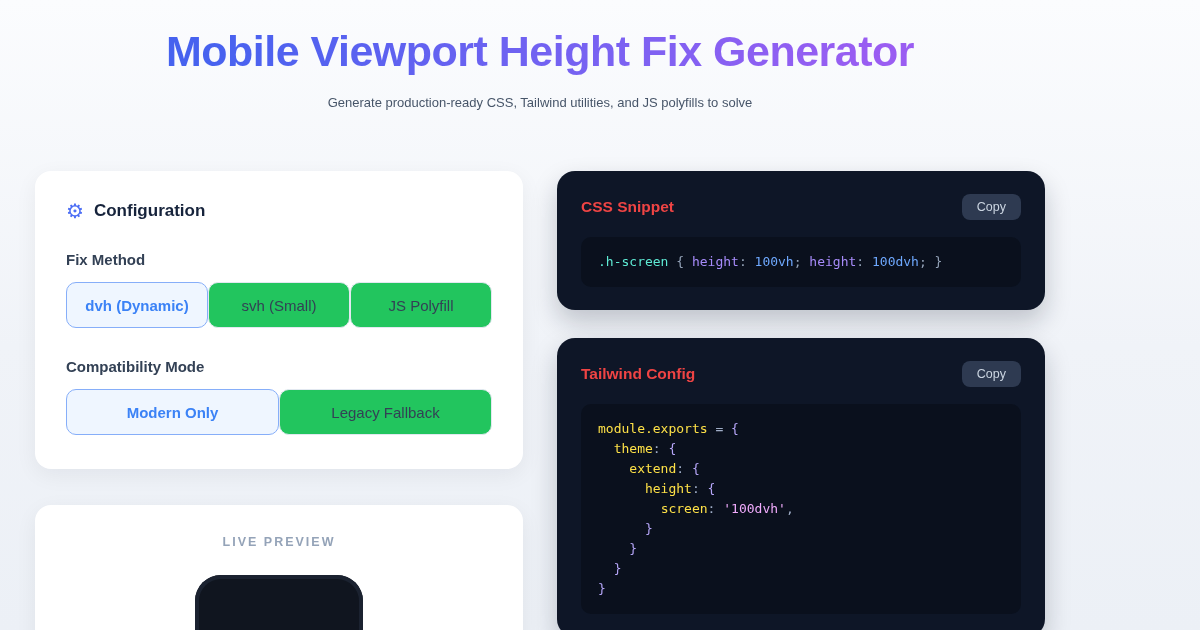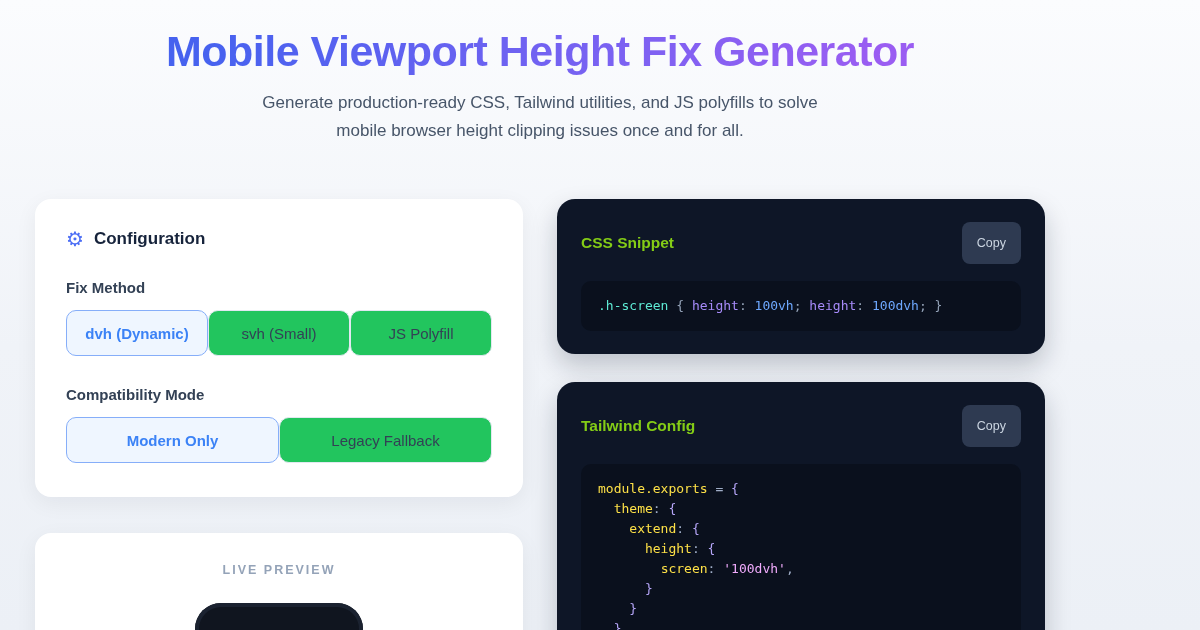--- a/index.html
+++ b/index.html
@@ -19,21 +19,21 @@
     font-size: 43px;
     font-weight: 800;
     letter-spacing: -0.5px;
     line-height: 1.15;
     background: linear-gradient(90deg, #4662ef 5%, #7b62f2 60%, #9a5df2 95%);
     -webkit-background-clip: text;
     background-clip: text;
     -webkit-text-fill-color: transparent;
     color: #6d5ef0;
   }
-  .subtitle { margin-top: 13px; font-size: 17px; line-height: 28px; color: #475569; }
+  .subtitle { margin-top: 13px; font-size: 13px; line-height: 28px; color: #475569; }
 
   
   .columns { display: flex; gap: 34px; padding: 0 35px; margin-top: 54px; align-items: flex-start; }
   .col { flex: 1; min-width: 0; }
 
   
   .card { background: #ffffff; border-radius: 16px; box-shadow: 0 6px 22px rgba(15,23,42,.06); }
   .config-card { padding: 30px 31px 34px; }
   .card-title-row { display: flex; align-items: center; gap: 10px; }
   .gear { color: #4c6ef5; font-size: 20px; line-height: 1; }
@@ -58,24 +58,24 @@
     box-shadow: inset 0 0 0 4px #1b2230;
   }
 
   
   .dark-card {
     background: #0e1627; border-radius: 18px; padding: 23px 24px;
     box-shadow: 0 12px 26px rgba(15,23,42,.22);
   }
   .dark-card + .dark-card { margin-top: 28px; }
   .dark-header { display: flex; justify-content: space-between; align-items: center; }
-  .dark-header h3 { font-size: 15.5px; font-weight: 600; color: #84cc16; }
+  .dark-header h3 { font-size: 15.5px; font-weight: 600; color: #ef4444; }
   .copy-btn {
     background: #2e3a51; color: #cbd5e1; border: none; border-radius: 8px;
-    padding: 14px 15px; font-size: 12.5px; font-family: inherit; cursor: pointer;
+    padding: 6px 15px; font-size: 12.5px; font-family: inherit; cursor: pointer;
   }
   .code-block {
     margin-top: 17px; background: #0a101d; border-radius: 10px;
     padding: 15px 17px;
     font-family: "DejaVu Sans Mono", monospace;
     font-size: 13px; line-height: 20px;
     white-space: pre; overflow: hidden; color: #c9d4f0;
   }
   .code-line { white-space: pre; }
 
@@ -90,21 +90,21 @@
   .tok-str      { color: #f0abfc; }
   .tok-plain    { color: #c9d4f0; }
 </style>
 </head>
 <body>
 
 <div class="page">
 
   <header class="header">
     <h1 class="title">Mobile Viewport Height Fix Generator</h1>
-    <p class="subtitle"><span>Generate production-ready CSS, Tailwind utilities, and JS polyfills to solve</span><br><span>mobile browser height clipping issues once and for all.</span></p>
+    <p class="subtitle"><span>Generate production-ready CSS, Tailwind utilities, and JS polyfills to solve</span><br></p>
   </header>
 
   <main class="columns">
 
     <div class="col">
 
       <section class="card config-card">
         <div class="card-title-row">
           <span class="gear">⚙</span>
           <h2>Configuration</h2>

